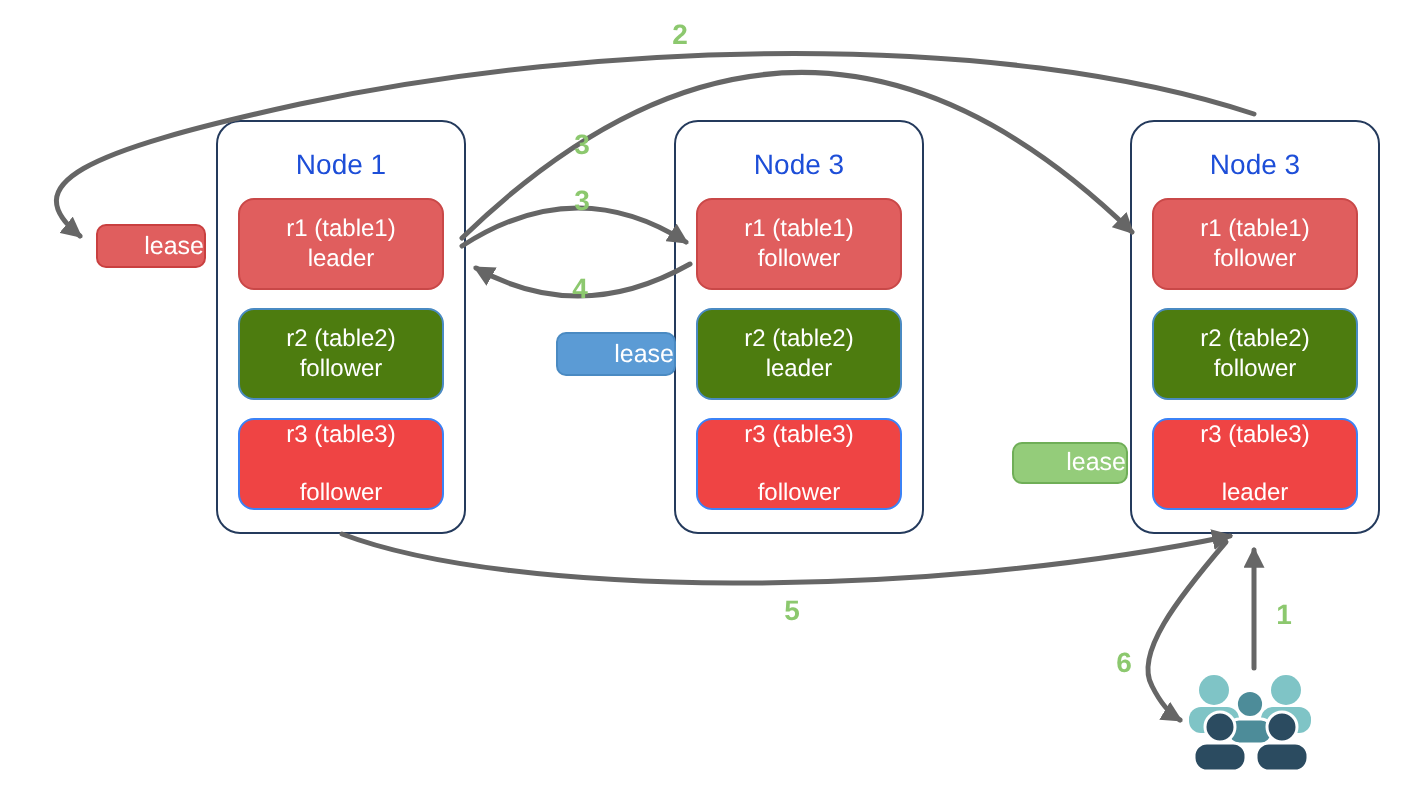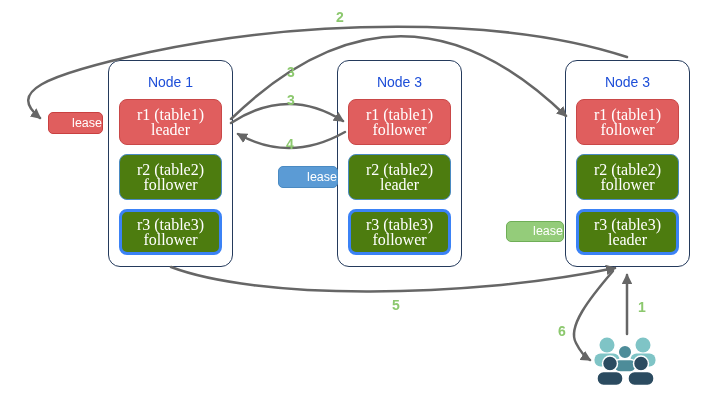--- a/index.html
+++ b/index.html
@@ -13,25 +13,25 @@
     padding:12px 10px 0 10px;z-index:2;
   }
   .node-title{
     text-align:center;font-weight:400;font-size:14px;color:#1d4ed8;
     line-height:18px;margin-bottom:8px;
   }
   .replicas{display:flex;flex-direction:column;gap:9px;}
   .replica{
     height:46px;border-radius:8px;box-sizing:border-box;
     display:flex;flex-direction:column;align-items:center;justify-content:center;
-    color:#ffffff;font-size:16px;line-height:15px;text-align:center;font-family:Liberation Serif, serif;
+    color:#ffffff;font-size:12px;line-height:15px;text-align:center;
   }
   .replica.red{background:#e05e5e;border:1px solid #c94848;}
   .replica.blue{background:#4d7c0f;border:1px solid #4a8ac2;}
-  .replica.green{background:#4d7c0f;border:3px solid #3b82f6;}
+  .replica.green{background:#ef4444;border:1px solid #3b82f6;justify-content:space-between;}
   .lease{
     position:absolute;box-sizing:border-box;border-radius:5px;color:#ffffff;
     font-size:12.5px;text-align:right;z-index:4;
   }
   .lease-red{left:48px;top:112px;width:55px;height:22px;line-height:20px;background:#e05e5e;border:1.5px solid #c94040;}
   .lease-blue{left:278px;top:166px;width:60px;height:22px;line-height:20px;background:#5b9bd5;border:1px solid #4a8ac2;}
   .lease-green{left:506px;top:221px;width:58px;height:21px;line-height:19px;background:#94cc7a;border:1px solid #6fae57;}
   .step{
     position:absolute;transform:translate(-50%,-50%);
     font-weight:700;font-size:14px;color:#8cc86e;z-index:5;

